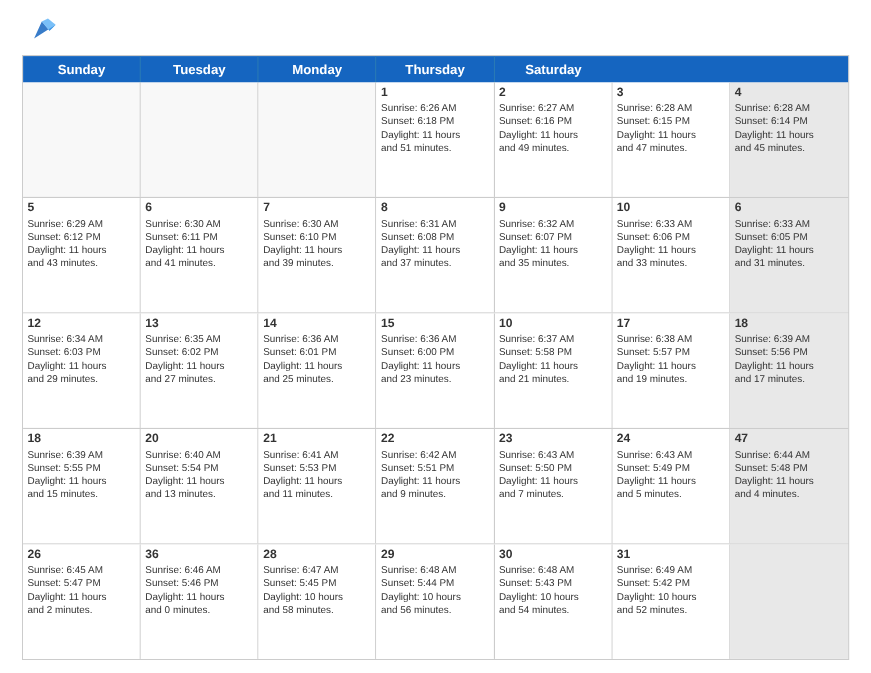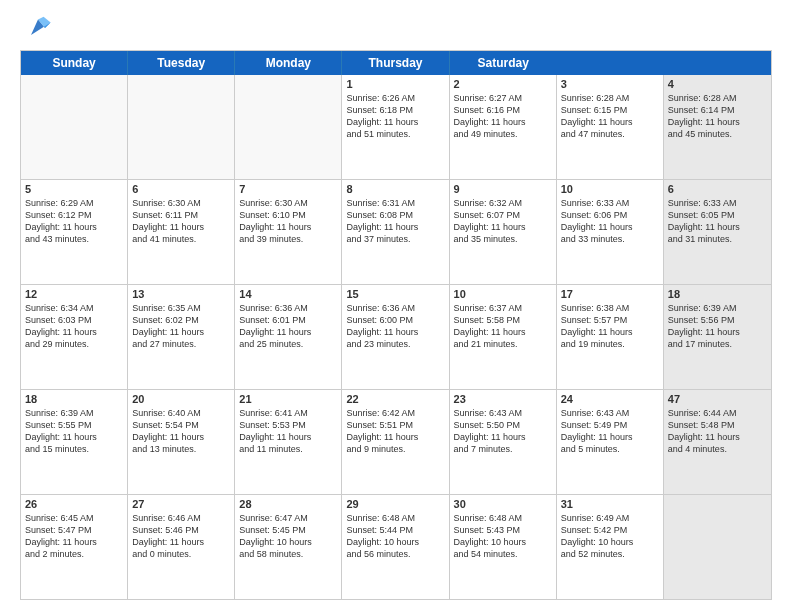--- a/index.html
+++ b/index.html
@@ -259,21 +259,21 @@
             <div class="day-num">47</div>
             <div class="day-info">Sunrise: 6:44 AM<br>Sunset: 5:48 PM<br>Daylight: 11 hours<br>and 4 minutes.</div>
           </div>
         </div>
         <div class="cal-row">
           <div class="cal-cell">
             <div class="day-num">26</div>
             <div class="day-info">Sunrise: 6:45 AM<br>Sunset: 5:47 PM<br>Daylight: 11 hours<br>and 2 minutes.</div>
           </div>
           <div class="cal-cell">
-            <div class="day-num">27</div>
+            <div class="day-num">36</div>
             <div class="day-info">Sunrise: 6:46 AM<br>Sunset: 5:46 PM<br>Daylight: 11 hours<br>and 0 minutes.</div>
           </div>
           <div class="cal-cell">
             <div class="day-num">28</div>
             <div class="day-info">Sunrise: 6:47 AM<br>Sunset: 5:45 PM<br>Daylight: 10 hours<br>and 58 minutes.</div>
           </div>
           <div class="cal-cell">
             <div class="day-num">29</div>
             <div class="day-info">Sunrise: 6:48 AM<br>Sunset: 5:44 PM<br>Daylight: 10 hours<br>and 56 minutes.</div>
           </div>

